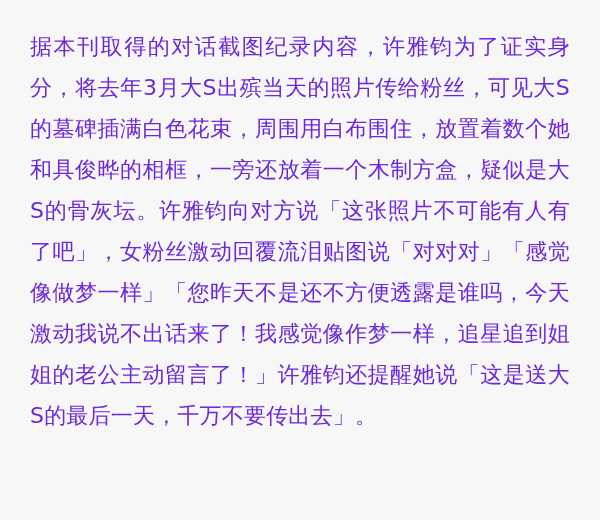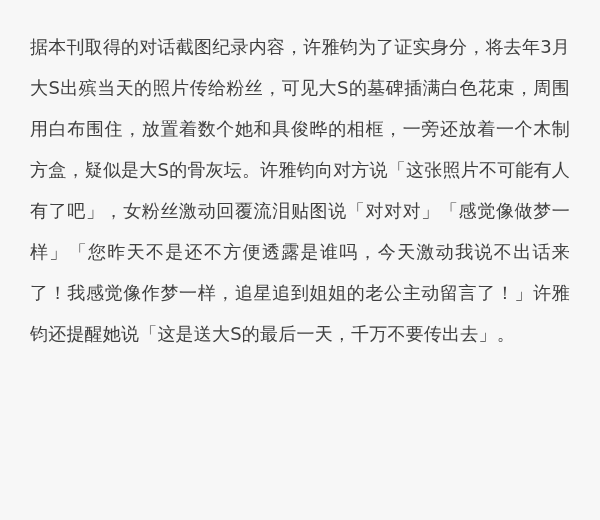--- a/index.html
+++ b/index.html
@@ -15,23 +15,23 @@
   }
   .page {
     position: relative;
     width: 600px;
     height: 520px;
     background: #f7f7f7;
     box-sizing: border-box;
     padding: 26px 30px 0 30px;
   }
   .article-body {
-    font-size: 18px;
+    font-size: 22px;
     line-height: 41px;
-    color: #404040;
+    color: #6d28d9;
     letter-spacing: 0.2px;
     text-align: justify;
     text-justify: inter-ideograph;
     word-break: break-all;
     font-weight: 400;
   }
   .article-body p {
     margin: 0;
     padding: 0;
   }

